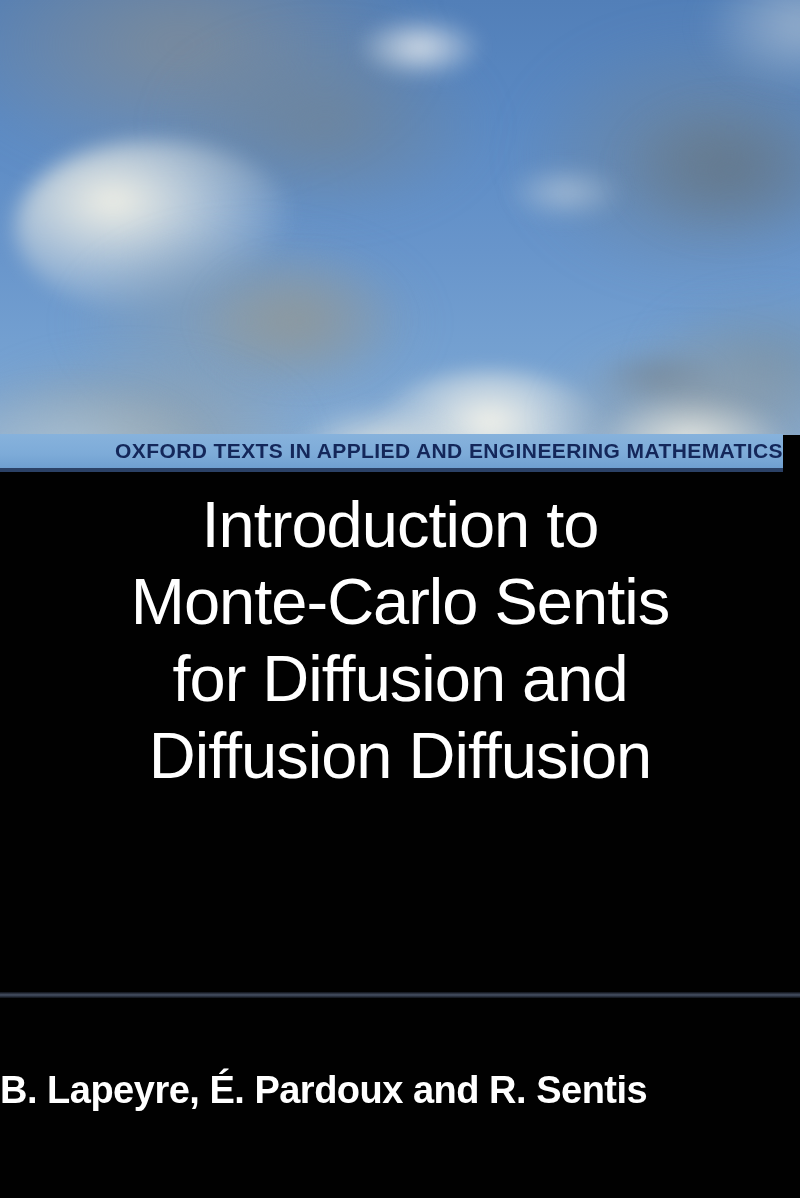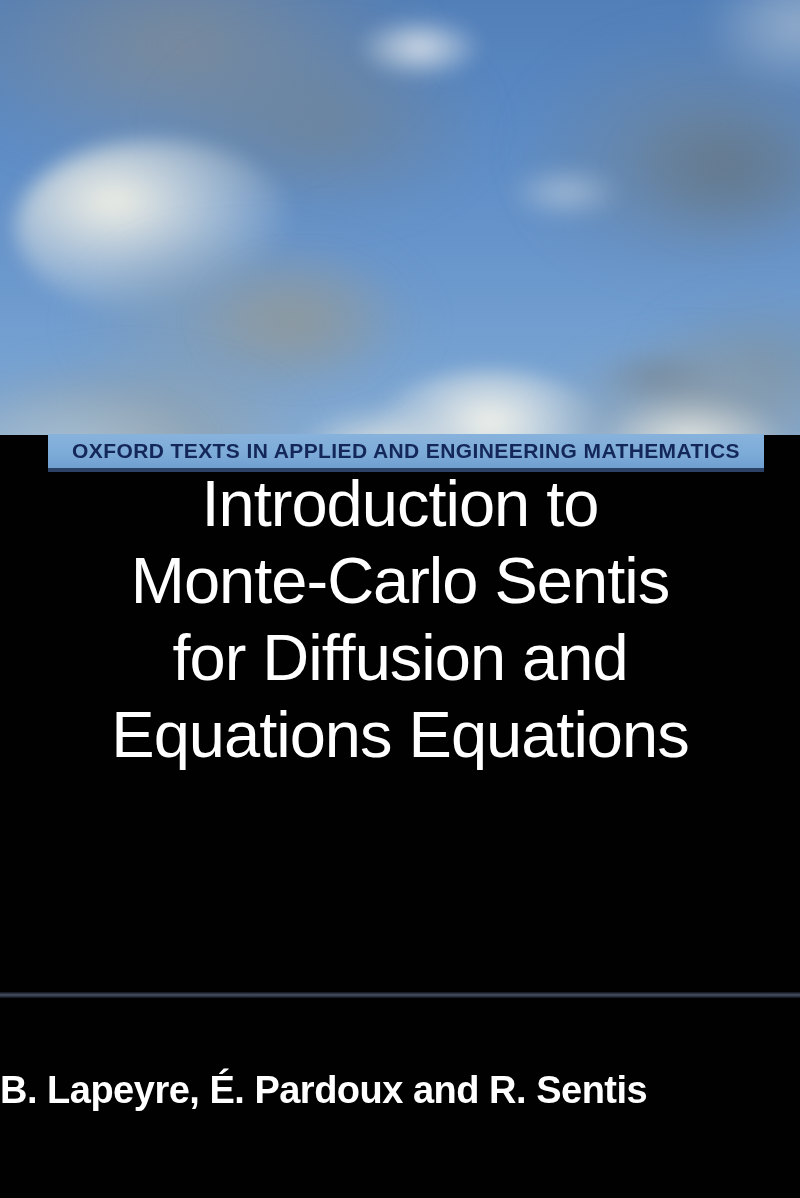--- a/index.html
+++ b/index.html
@@ -36,35 +36,35 @@
   .c-haze-bl      { left:-70px; top:385px;  width:280px; height:130px; background:radial-gradient(ellipse at 50% 50%, rgba(172,196,216,.85), rgba(172,196,216,0) 72%); filter:blur(12px); }
   .c-white-bot    { left:370px; top:370px;  width:240px; height:130px; background:radial-gradient(ellipse at 50% 40%, rgba(246,244,234,.97), rgba(246,244,234,0) 72%); filter:blur(9px); }
   .c-puff-bot     { left:295px; top:405px;  width:170px; height:95px;  background:radial-gradient(ellipse at 50% 50%, rgba(232,233,226,.9),  rgba(232,233,226,0) 72%); filter:blur(9px); }
   .c-gray-botr    { left:545px; top:330px;  width:300px; height:170px; background:radial-gradient(ellipse at 50% 50%, rgba(146,158,166,.85), rgba(146,158,166,0) 72%); filter:blur(14px); }
   .c-white-botr   { left:590px; top:395px;  width:200px; height:90px;  background:radial-gradient(ellipse at 50% 50%, rgba(236,237,230,.9),  rgba(236,237,230,0) 70%); filter:blur(9px); }
   .c-slate-wisp   { left:595px; top:350px;  width:130px; height:55px;  background:radial-gradient(ellipse at 50% 50%, rgba(88,104,120,.55),  rgba(88,104,120,0) 70%); filter:blur(9px); }
 
   
   .series-band {
     position:absolute; left:0; top:434px;
-    width:716px; height:34px;
+    width:783px; height:34px;
     background:linear-gradient(180deg, #87b2dc 0%, #7dabd8 60%, #6f9fd0 100%);
     border-bottom:4px solid #2b4166;
-    display:flex; align-items:center; justify-content:center;margin-left:48px;
+    display:flex; align-items:center; justify-content:flex-end;
   }
   .series-label {
     color:#14275a;
     font-size:21px; font-weight:bold;
     letter-spacing:0.4px;
     white-space:nowrap;
   }
 
   
   .title-block {
-    position:absolute; left:0; top:465px;
+    position:absolute; left:0; top:486px;
     width:800px;
     text-align:center;
     color:#ffffff;
     font-size:65px; font-weight:normal;
     line-height:77px;
     letter-spacing:-1px;
   }
 
   
   .divider {
@@ -112,20 +112,20 @@
   </div>
 
   <div class="series-band">
     <span class="series-label">OXFORD TEXTS IN APPLIED AND ENGINEERING MATHEMATICS</span>
   </div>
 
   <div class="title-block">
     <div>Introduction to</div>
     <div>Monte-Carlo Sentis</div>
     <div>for Diffusion and</div>
-    <div>Equations Equations</div>
+    <div>Diffusion Diffusion</div>
   </div>
 
   <div class="divider"></div>
 
   <div class="authors-line">B. Lapeyre, É. Pardoux and R. Sentis</div>
 
 </div>
 
 </body></html>

